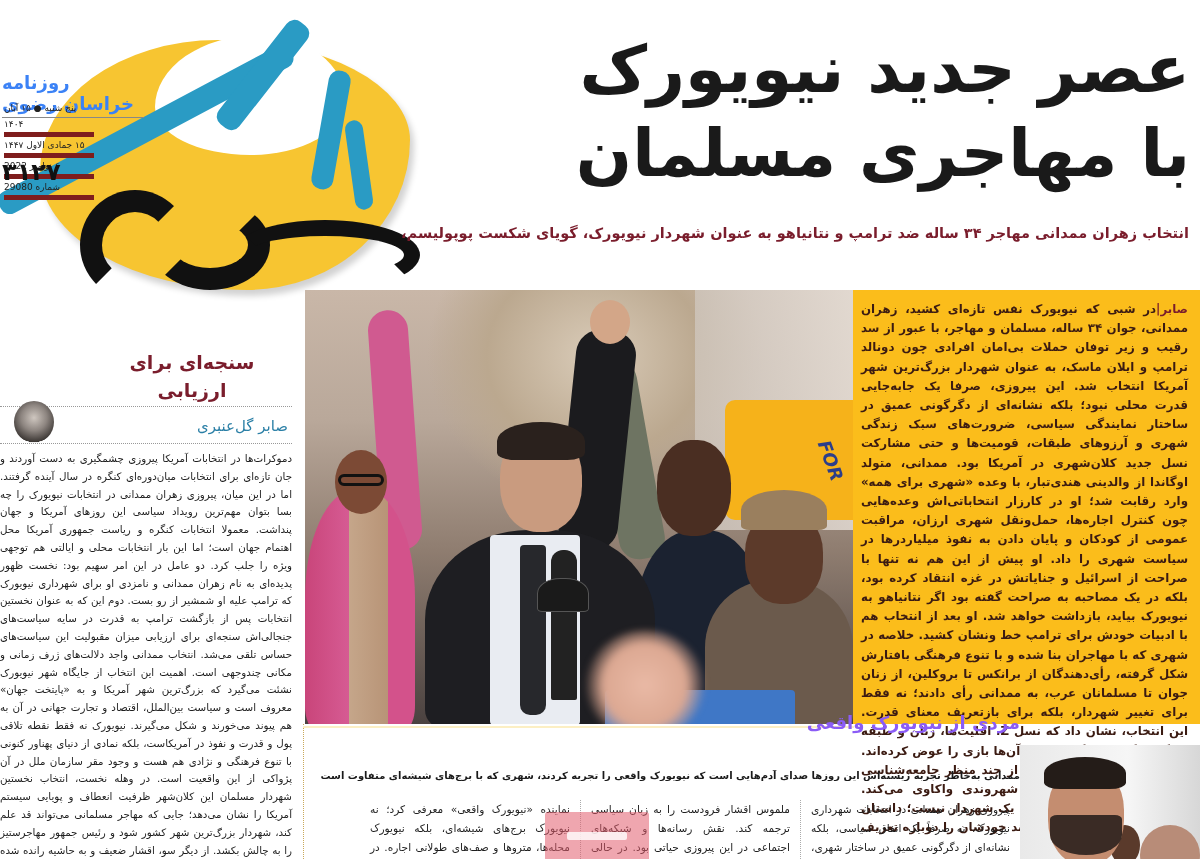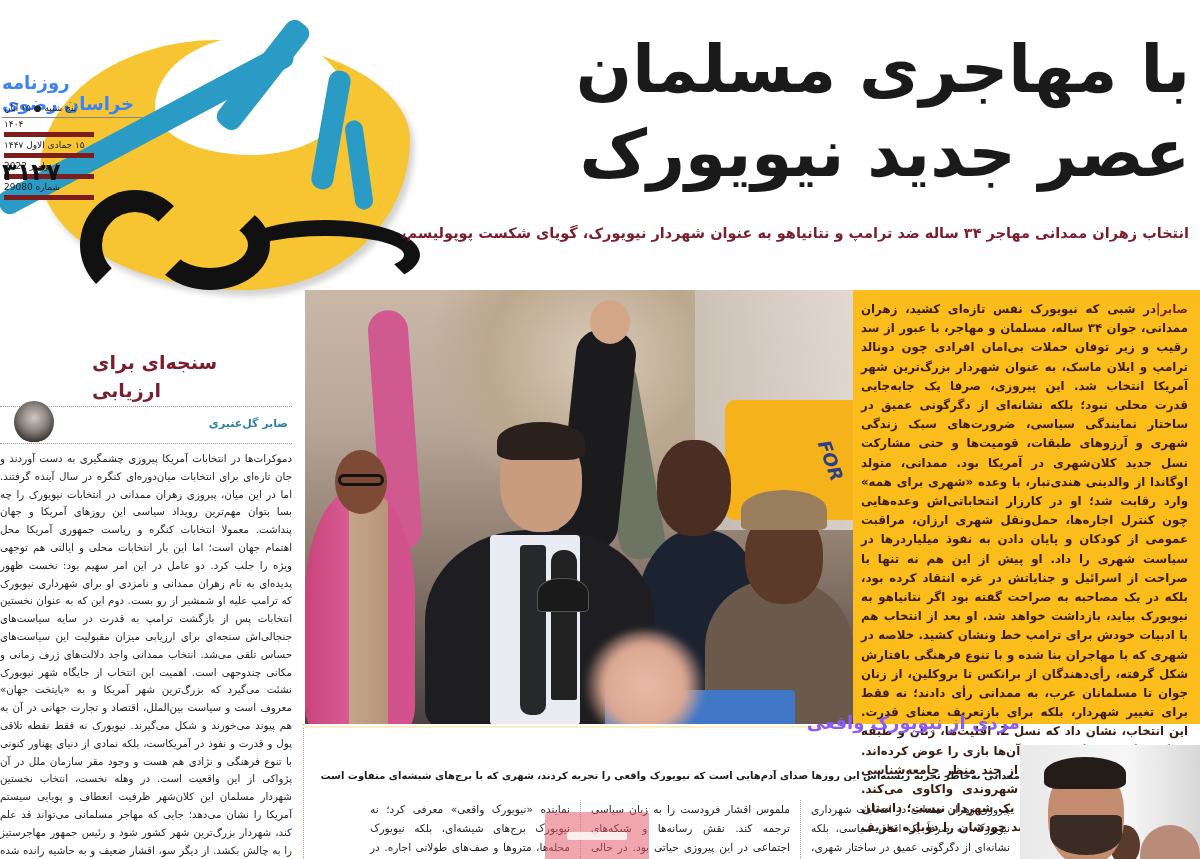--- a/index.html
+++ b/index.html
@@ -23,25 +23,25 @@
   .issue-number { position: absolute; left: 2px; top: 158px; font-size: 24px; font-weight: bold; color: #111; letter-spacing: 1px; }
 
   
   .headline { position: absolute; right: 10px; top: 28px; width: 760px; direction: rtl; text-align: right;
     font-family: "DejaVu Sans", sans-serif; font-weight: bold; font-size: 66px; line-height: 84px; color: #1a1a1a; }
   .lead { position: absolute; right: 10px; top: 222px; width: 790px; direction: rtl; text-align: center;
     font-size: 14.5px; line-height: 22px; font-weight: bold; color: #7a1d2c; }
 
   
   .opinion { position: absolute; left: 0; top: 340px; width: 292px; direction: rtl; }
-  .opinion-title { position: absolute; right: 0; top: 8px; width: 200px; text-align: left; font-size: 19px; line-height: 28px; font-weight: bold; color: #7a1d2c; }
+  .opinion-title { position: absolute; right: 0; top: 8px; width: 200px; text-align: center; font-size: 19px; line-height: 28px; font-weight: bold; color: #7a1d2c; }
   .author-row { position: absolute; left: 0; top: 66px; width: 292px; height: 38px; border-top: 1px dotted #999; border-bottom: 1px dotted #999; }
   .author-avatar { position: absolute; left: 14px; top: -6px; width: 40px; height: 42px; border-radius: 50%;
     background: radial-gradient(circle at 50% 40%, #cfc7c0 0, #8d8580 40%, #3b3633 75%, #efefef 76%); }
-  .author-name { position: absolute; right: 4px; top: 10px; font-size: 11px; font-weight: bold; color: #2a7fa6; }
+  .author-name { position: absolute; right: 4px; top: 10px; font-size: 15px; font-weight: normal; color: #2a7fa6; }
   .opinion-body { position: absolute; right: 0; top: 110px; width: 292px; text-align: justify; text-align-last: right;
     font-size: 10.3px; line-height: 17.8px; color: #1e1e1e; }
 
   
   .main-photo { position: absolute; left: 305px; top: 290px; width: 548px; height: 434px; overflow: hidden;
     background: linear-gradient(180deg, #c9b7a8 0%, #b9a89a 30%, #8f7d70 60%, #4b4240 100%); }
   .photo-bg-tree { position: absolute; left: 120px; top: 0; width: 340px; height: 220px; background: radial-gradient(ellipse at 50% 30%, #d9cbb8 0, #bba88f 45%, transparent 70%); }
   .photo-building { position: absolute; left: 390px; top: 0; width: 160px; height: 240px; background: linear-gradient(90deg, #cfc6bd, #e8e1da); opacity: .8; }
   .photo-sign { position: absolute; right: 0; top: 110px; width: 128px; height: 120px; background: #f6b21a; border-radius: 10px 0 0 10px; }
   .photo-sign span { position: absolute; right: 2px; top: 50px; font-size: 18px; font-weight: bold; font-style: italic; color: #2c3e8a; transform: rotate(70deg); }
@@ -108,22 +108,22 @@
   <div class="issue-info">
     <div>پنج شنبه ● ۱۵ آبان ۱۴۰۴</div>
     <div>۱۵ جمادی الاول ۱۴۴۷</div>
     <div>۶ نوامبر 2022</div>
     <div>شماره 29080</div>
   </div>
   <div class="issue-number">۳۱۲۷</div>
 </div>
 
 <div class="headline">
+  <div>عصر جدید نیویورک</div>
   <div>با مهاجری مسلمان</div>
-  <div>عصر جدید نیویورک</div>
 </div>
 <div class="lead">
   <div>انتخاب زهران ممدانی مهاجر ۳۴ ساله ضد ترامپ و نتانیاهو به عنوان شهردار نیویورک، گویای شکست پوپولیسم،</div>
 </div>
 
 <div class="opinion">
   <div class="opinion-title">
     <div>سنجه‌ای برای ارزیابی</div>
   </div>
   <div class="author-row">

